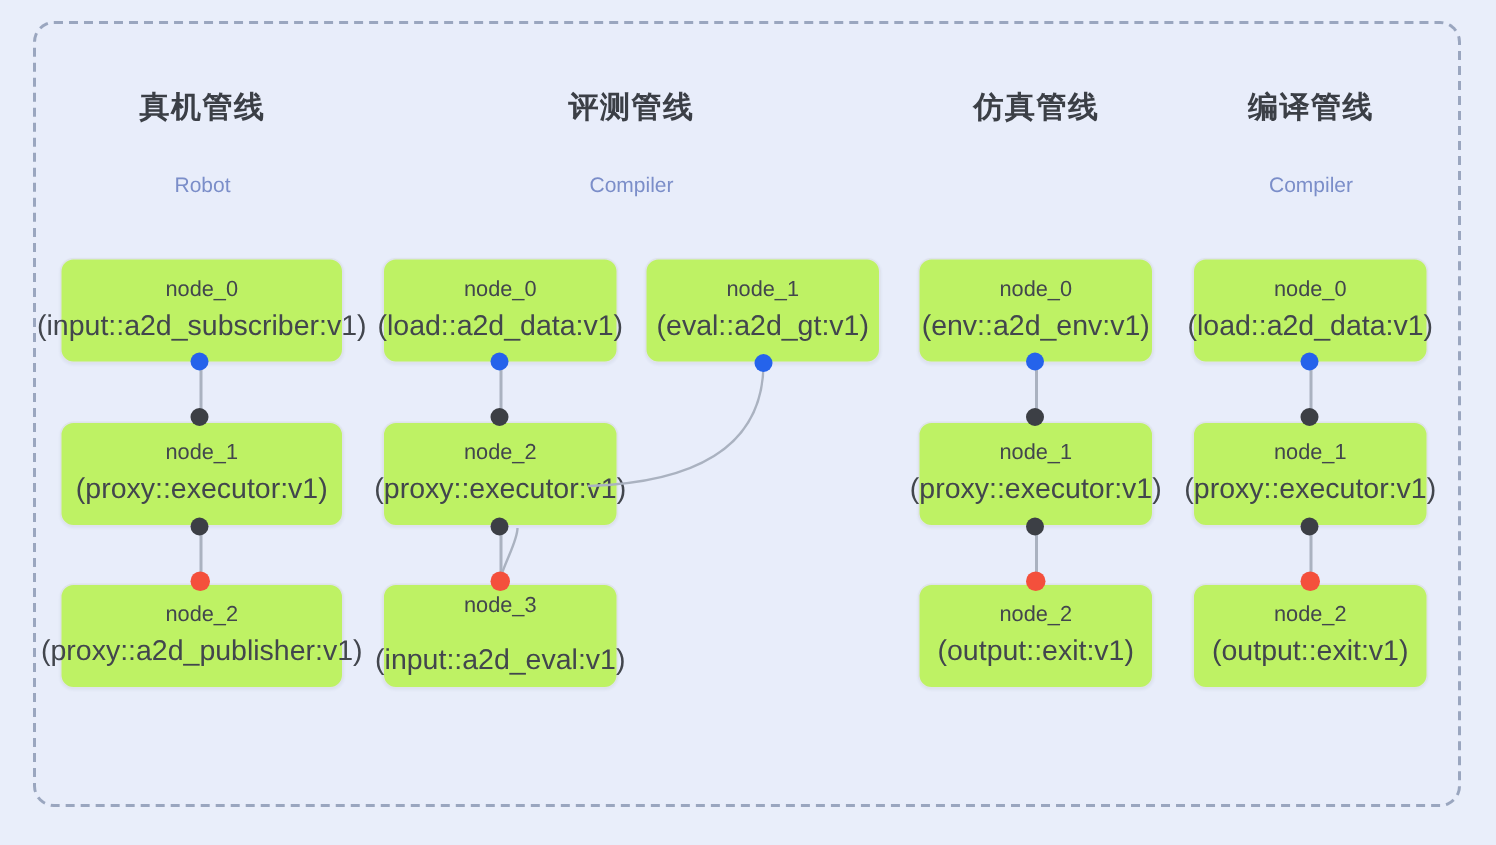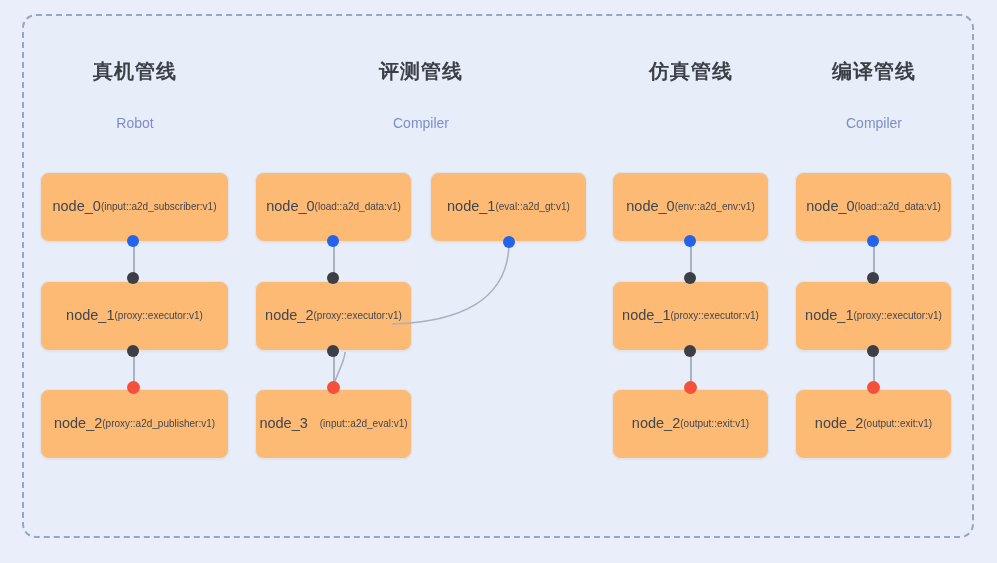--- a/index.html
+++ b/index.html
@@ -47,37 +47,37 @@
   .col-sub {
     margin-top: 30px;
     font-size: 14px;
     color: #7b8ec9;
     white-space: nowrap;
   }
 
   
   .node {
     position: absolute;
-    background: #fdba74;
+    background: #bef264;
     border: 1px solid #dfe3ea;
     border-radius: 9px;
     box-shadow: 0 1px 2px rgba(40,55,90,0.06);
     display: flex;
-    flex-direction: row;
+    flex-direction: column;
     align-items: center;
     justify-content: center;
     text-align: center;
   }
   .node-id {
     font-size: 14.5px;
     color: #42464d;
     line-height: 1.45;
   }
   .node-spec {
-    font-size: 10px;
+    font-size: 19px;
     color: #42464d;
     line-height: 1.45;
     white-space: nowrap;
     text-align: right;
   }
 
   
   .dot {
     position: absolute;
     border-radius: 50%;

